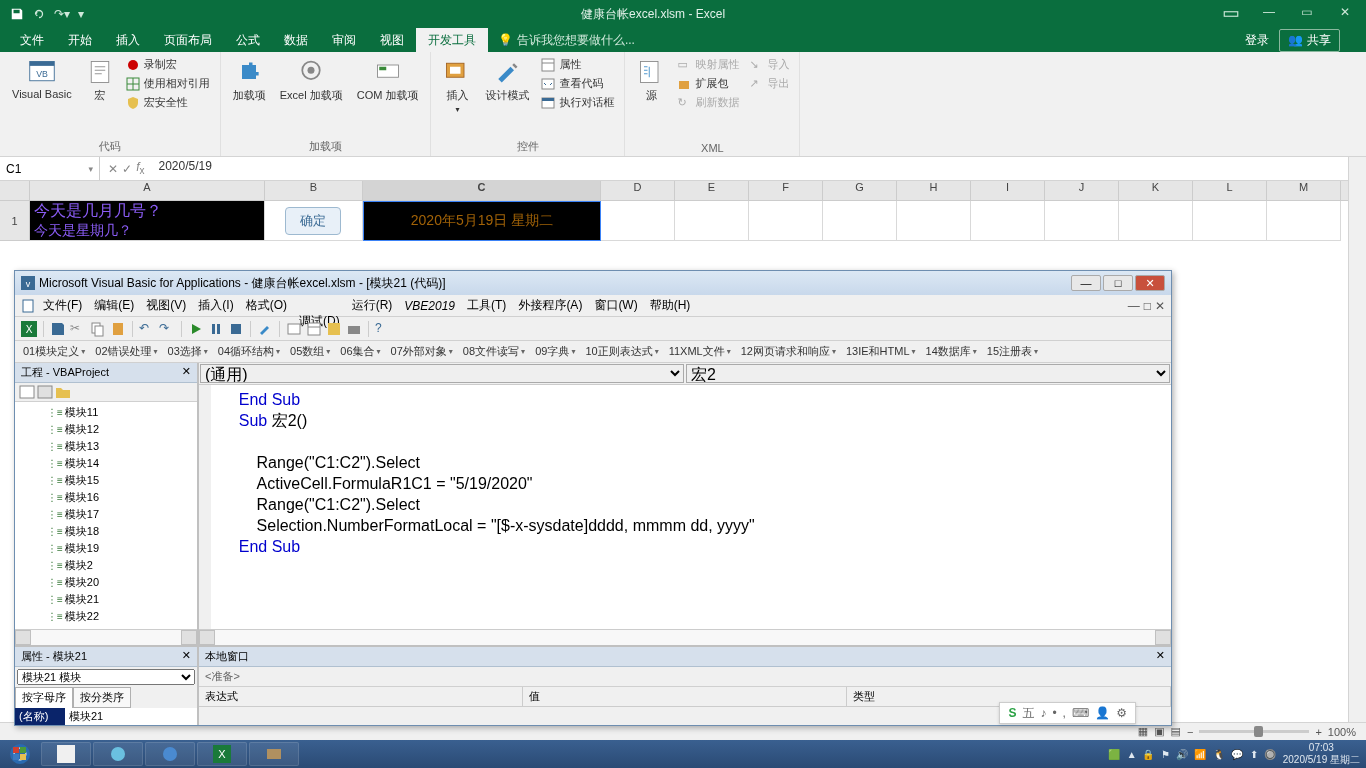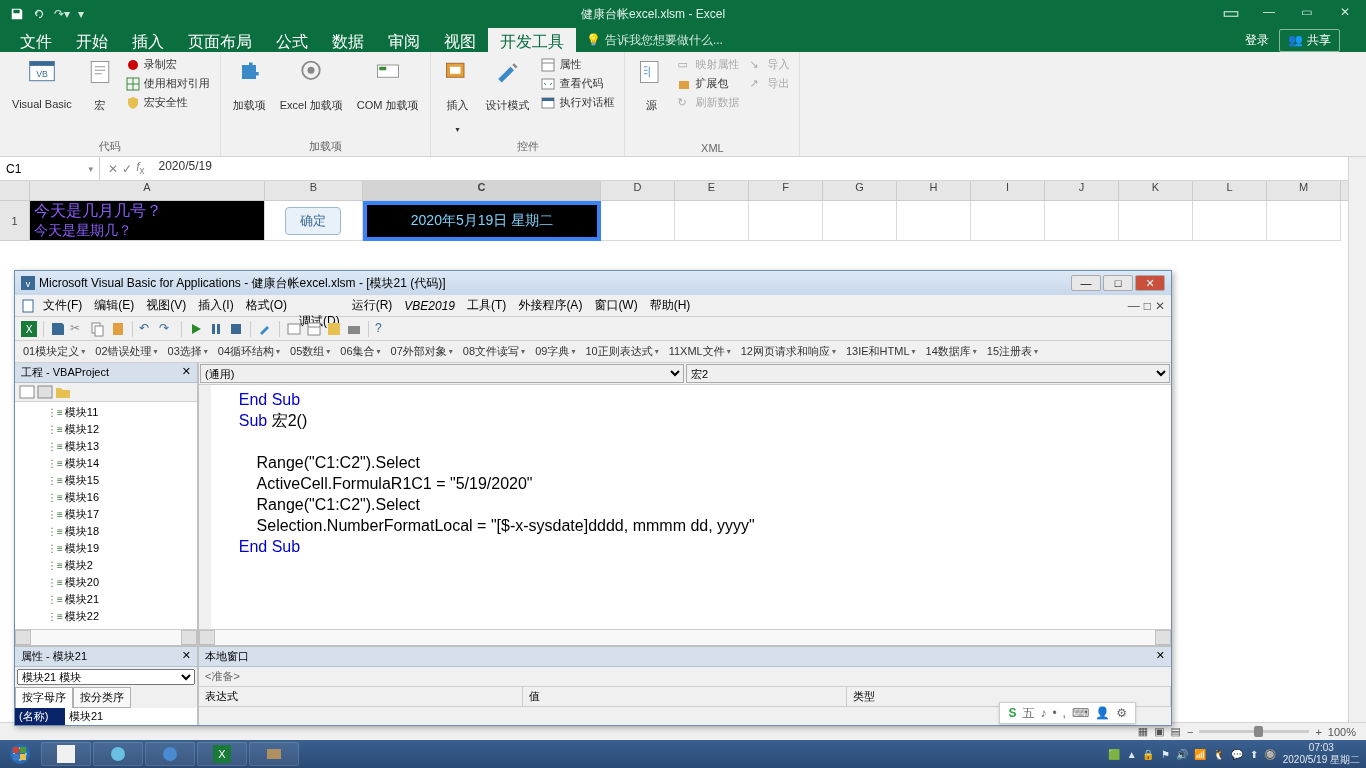--- a/index.html
+++ b/index.html
@@ -8,32 +8,32 @@
 
 .titlebar { height: 28px; background: #0a6e3e; display: flex; align-items: center; color: #fff; }
 .titlebar .qat { display: flex; gap: 8px; padding-left: 10px; align-items: center; }
 .titlebar .qat svg { width: 14px; height: 14px; }
 .titlebar .title { flex: 1; text-align: center; font-size: 12px; color: #e0f0e8; }
 .titlebar .winctrl { display: flex; gap: 20px; padding-right: 12px; color: #cfe8da; }
 .titlebar .winctrl span { width: 18px; text-align: center; }
 
 
 .ribbon-tabs { height: 24px; background: #0a6e3e; display: flex; align-items: stretch; color: #fff; padding-left: 8px; }
-.ribbon-tabs .tab { padding: 4px 12px; font-size: 16px; cursor: pointer; }
+.ribbon-tabs .tab { padding: 4px 12px; font-size: 12px; cursor: pointer; }
 .ribbon-tabs .tab.active { background: #f1f1f1; color: #0a6e3e; }
 .ribbon-tabs .tell { color: #cfe8da; margin-left: 10px; display: flex; align-items: center; gap: 4px; }
 .ribbon-tabs .right { margin-left: auto; display: flex; align-items: center; gap: 10px; padding-right: 26px; }
 .ribbon-tabs .share { border: 1px solid #8ab89e; padding: 2px 8px; border-radius: 2px; display: flex; align-items: center; gap: 4px; }
 
 
 .ribbon { height: 105px; background: #f1f1f1; border-bottom: 1px solid #d4d4d4; display: flex; }
 .group { border-right: 1px solid #e0e0e0; padding: 4px 8px 2px; display: flex; flex-direction: column; }
 .group-body { flex: 1; display: flex; align-items: flex-start; gap: 6px; }
 .group-label { text-align: center; font-size: 11px; color: #666; padding-top: 2px; }
-.bigbtn { display: flex; flex-direction: column; align-items: center; padding: 2px 4px; font-size: 11px; color: #333; gap: 12px; }
+.bigbtn { display: flex; flex-direction: column; align-items: center; padding: 2px 4px; font-size: 11px; color: #333; gap: 2px; }
 .bigbtn svg, .bigbtn .ico { width: 28px; height: 28px; }
 .smallbtns { display: flex; flex-direction: column; gap: 2px; }
 .smallbtn { display: flex; align-items: center; gap: 4px; font-size: 11px; color: #333; padding: 1px 2px; }
 .smallbtn .ico { width: 14px; height: 14px; display: inline-block; }
 
 
 .fbar { height: 24px; border-bottom: 1px solid #d4d4d4; display: flex; align-items: stretch; background: #fff; }
 .namebox { width: 100px; border-right: 1px solid #ccc; padding: 2px 6px; font-size: 12px; display: flex; align-items: center; justify-content: space-between; background: #fff; }
 .fxbtns { display: flex; align-items: center; gap: 4px; padding: 0 8px; color: #888; }
 .fxinput { flex: 1; padding: 2px 6px; font-size: 12px; color: #333; }
@@ -42,21 +42,21 @@
 .grid { position: relative; height: 70px; background: #fff; }
 .colheads { display: flex; height: 20px; border-bottom: 1px solid #ccc; background: #e6e6e6; }
 .colheads .ch { border-right: 1px solid #ccc; text-align: center; font-size: 11px; color: #444; }
 .colheads .ch.sel { background: #d4d4d4; font-weight: bold; }
 .row { display: flex; height: 40px; }
 .rowh { width: 30px; background: #e6e6e6; border-right: 1px solid #ccc; border-bottom: 1px solid #ccc; text-align: center; font-size: 11px; color: #444; line-height: 40px; }
 .cell { border-right: 1px solid #d9d9d9; border-bottom: 1px solid #d9d9d9; font-size: 13px; display: flex; align-items: center; padding: 0 4px; }
 .cellA { background: #000; color: #8b5cf6; font-size: 16px; justify-content: flex-start; }
 .cellB { position: relative; }
 .okbtn { position: absolute; left: 20px; top: 6px; padding: 4px 14px; background: #e8f0f8; border: 1px solid #9db9d0; border-radius: 4px; font-size: 13px; color: #3a6a94; }
-.cellC { background: #000; color: #7dd3fc; font-size: 14px; border: 4px solid #3b82f6; justify-content: center; }
+.cellC { background: #000; color: #a16207; font-size: 14px; border: 1px solid #3b82f6; justify-content: center; }
 
 
 .vbe { position: absolute; left: 14px; top: 270px; width: 1158px; height: 456px; background: #f0f0f0; border: 1px solid #6e8eb0; box-shadow: 2px 2px 6px rgba(0,0,0,.3); }
 .vbe-title { height: 24px; background: linear-gradient(#dce8f4, #c8d8eb); display: flex; align-items: center; padding: 0 6px; font-size: 12px; }
 .vbe-title .t { flex: 1; }
 .vbe-title .wc { display: flex; gap: 2px; }
 .vbe-title .wc span { width: 30px; height: 16px; display: flex; align-items: center; justify-content: center; font-size: 11px; background: #e8e8e8; border: 1px solid #aaa; border-radius: 2px; }
 .vbe-title .wc .close { background: #c8503c; color: #fff; }
 .vbe-menu { height: 22px; background: #f0f0f0; border-bottom: 1px solid #d0d0d0; display: flex; align-items: center; gap: 4px; padding: 0 6px; font-size: 12px; }
 .vbe-menu .mdi { margin-left: auto; display: flex; gap: 4px; color: #555; font-size: 12px; }
@@ -79,21 +79,21 @@
 .props .sel select { width: 100%; font-size: 11px; }
 .props .ptabs { display: flex; font-size: 11px; }
 .props .ptabs div { border: 1px solid #b0b0b0; padding: 2px 6px; background: #f8f8f8; }
 .props .ptabs div.active { background: #fff; border-bottom: none; }
 .props .pbody { background: #fff; font-size: 11px; }
 .props .prow { display: flex; }
 .props .pk { background: #0a246a; color: #fff; padding: 1px 4px; width: 50px; }
 .props .pv { padding: 1px 4px; flex: 1; }
 .vbe-right { flex: 1; display: flex; flex-direction: column; }
 .code-head { height: 22px; display: flex; border-bottom: 1px solid #ccc; }
-.code-head select { flex: 1; font-size: 11px; border: 1px solid #aaa; margin: 1px; }
+.code-head select { flex: 1; font-size: 16px; border: 1px solid #aaa; margin: 1px; }
 .code { flex: 1; background: #fff; font-family: "NSimSun", Consolas, monospace; font-size: 16px; padding: 4px 10px; line-height: 21px; overflow: auto; position: relative; border-left: 12px solid #f0f0f0; }
 .code .kw { color: #0000cd; }
 .code .str { color: #000; }
 .locals { height: 80px; border-top: 2px solid #c0c0c0; display: flex; flex-direction: column; }
 .locals .ready { padding: 2px 6px; font-size: 11px; color: #666; border-bottom: 1px solid #d0d0d0; }
 .locals .cols { display: flex; font-size: 11px; background: #f0f0f0; border-bottom: 1px solid #ccc; }
 .locals .cols div { flex: 1; padding: 2px 6px; border-right: 1px solid #ccc; }
 
 
 .excel-right { position: absolute; right: 0; top: 157px; width: 18px; bottom: 46px; background: #f0f0f0; border-left: 1px solid #d4d4d4; }

